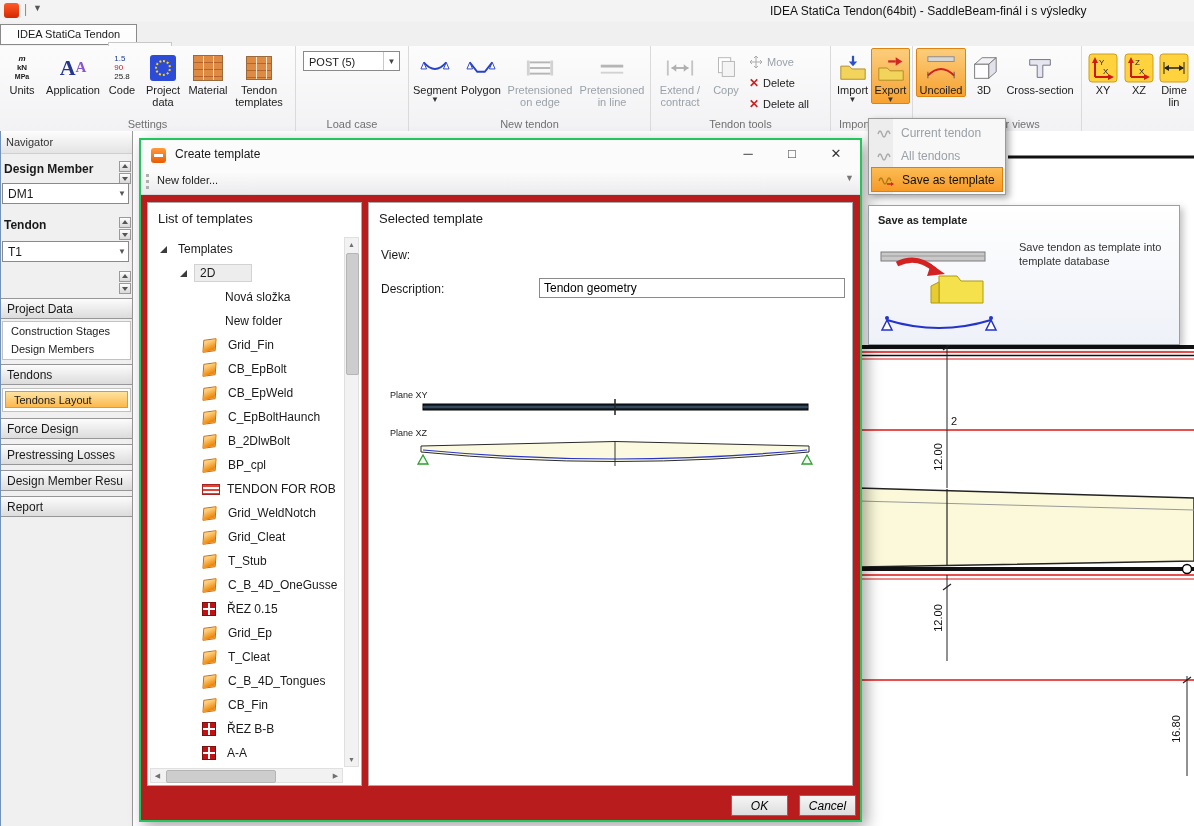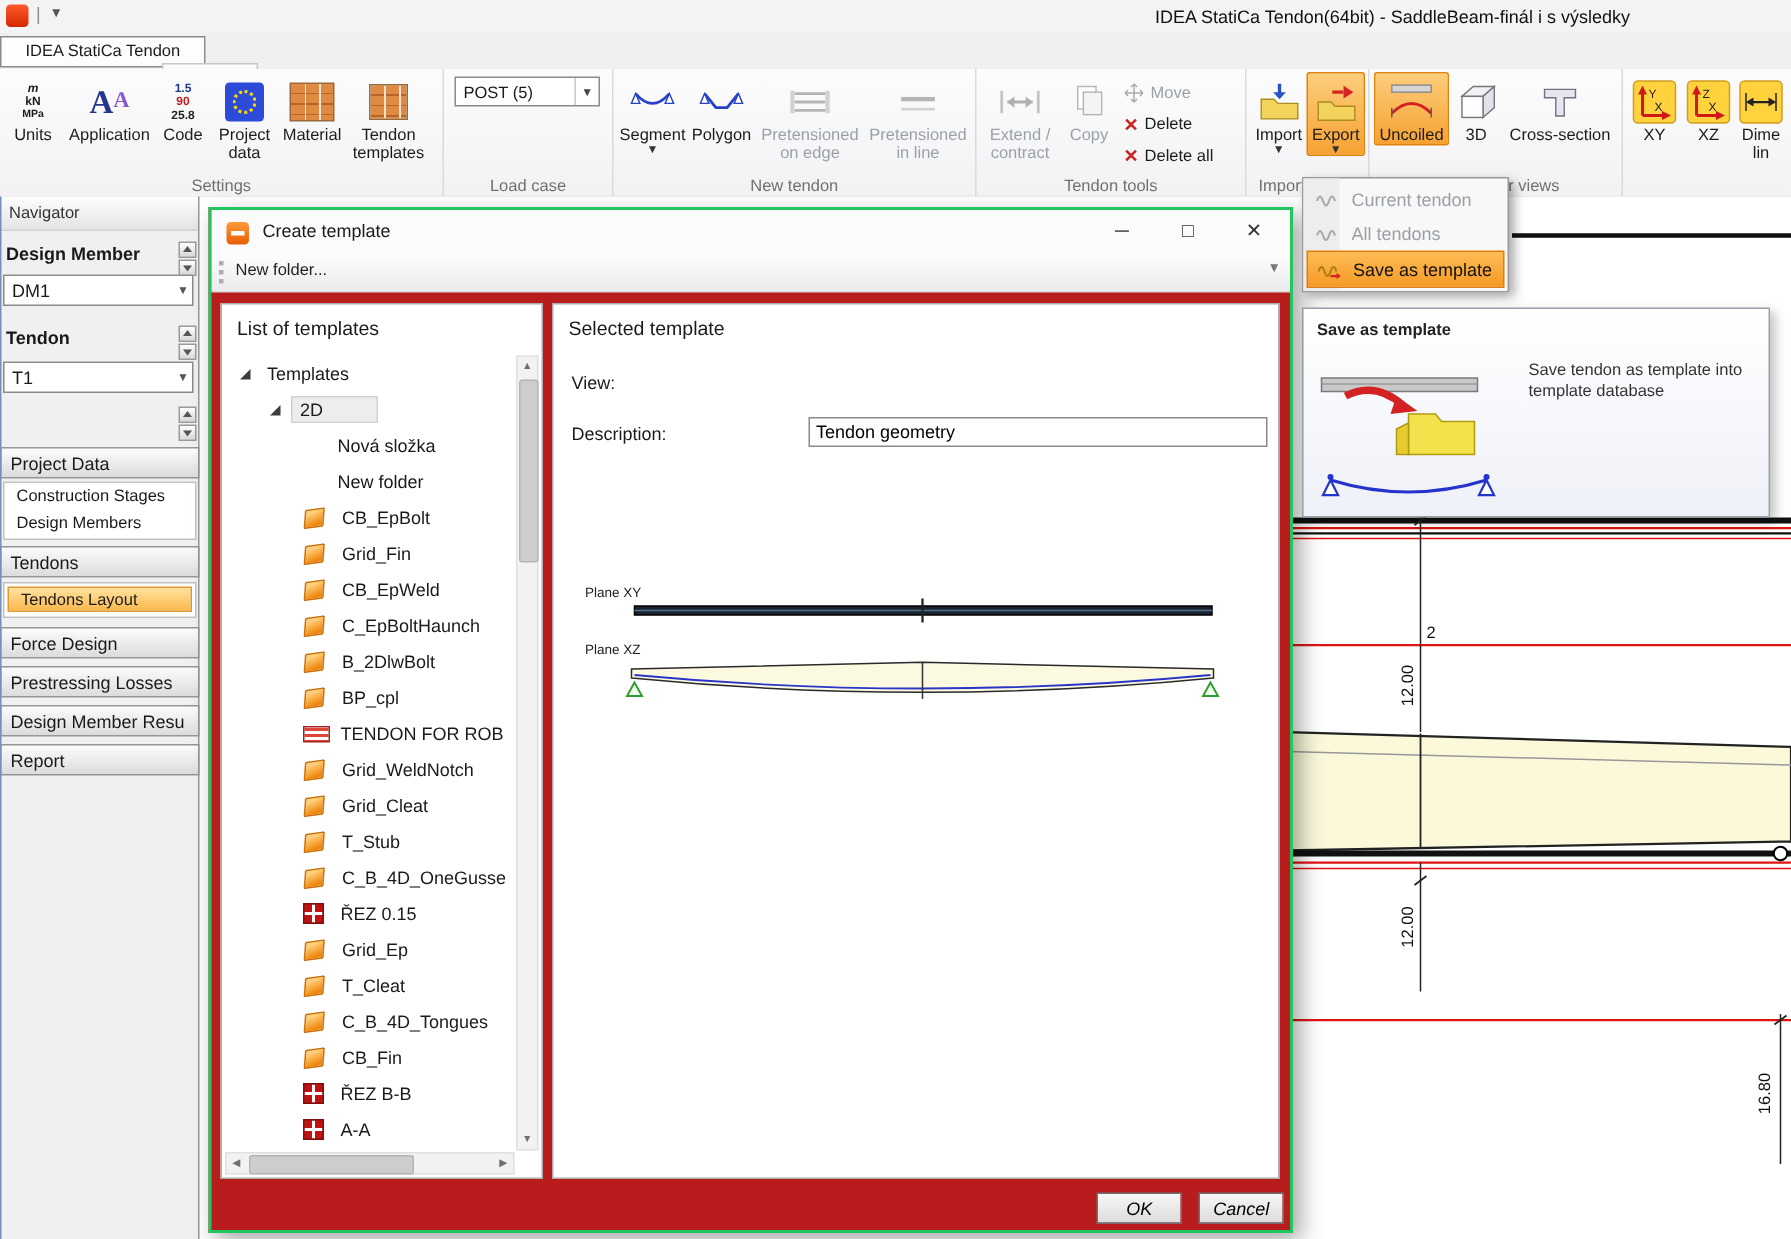--- a/index.html
+++ b/index.html
@@ -43,21 +43,21 @@
            font-size:11px; line-height:20px; padding-left:5px; box-sizing:border-box; }
   .combo .arr { position:absolute; right:0; top:0; width:15px; height:100%; border-left:1px solid #c9c9c9; text-align:center; font-size:8px; color:#444; }
 
   
   .icon-units span { display:block; text-align:center; font-weight:bold; line-height:9px; }
   .icon-units .a { font-size:8px; font-style:italic; }
   .icon-units .b { font-size:8px; }
   .icon-units .c { font-size:7px; }
   .icon-app .A1 { font-family:"Liberation Serif", serif; font-size:22px; color:#25368f; font-weight:bold; }
   .icon-app .A2 { font-family:"Liberation Serif", serif; font-size:15px; color:#8a56cf; font-weight:bold; }
-  .icon-code span { display:block; text-align:center; font-weight:bold; line-height:9px; font-size:8px; }
+  .icon-code span { display:block; text-align:left; font-weight:normal; line-height:9px; font-size:8px; }
   .icon-code .n1 { color:#1a3a8c; } .icon-code .n2 { color:#c02020; } .icon-code .n3 { color:#222; }
   .euflag { width:26px; height:26px; background:#2b4bd8; border-radius:3px; position:relative; }
   .euflag::after { content:""; position:absolute; inset:5px; border:2px dotted #ffd700; border-radius:50%; }
   .brick { width:30px; height:26px; border:1px solid #9a6a3a; box-sizing:border-box;
            background: repeating-linear-gradient(90deg, rgba(255,255,255,0) 0 9px, #f3e2ce 9px 10px),
                        repeating-linear-gradient(180deg, #df8a42 0 6px, #b5642a 6px 7px); }
   .brick.sm { width:26px; height:24px; }
 
   
   .ctx-menu { position:absolute; left:868px; top:118px; width:138px; background:#f8f8f8; border:1px solid #9a9a9a;
@@ -547,26 +547,26 @@
               <span class="lbl">Nová složka</span>
             </div>
 
             <div class="trow lvl2">
               <span class="ti none"></span>
               <span class="lbl">New folder</span>
             </div>
 
             <div class="trow lvl2">
               <span class="ti tpl"></span>
+              <span class="lbl">Grid_Fin</span>
+            </div>
+
+            <div class="trow lvl2">
+              <span class="ti tpl"></span>
               <span class="lbl">CB_EpBolt</span>
-            </div>
-
-            <div class="trow lvl2">
-              <span class="ti tpl"></span>
-              <span class="lbl">Grid_Fin</span>
             </div>
 
             <div class="trow lvl2">
               <span class="ti tpl"></span>
               <span class="lbl">CB_EpWeld</span>
             </div>
 
             <div class="trow lvl2">
               <span class="ti tpl"></span>
               <span class="lbl">C_EpBoltHaunch</span>

